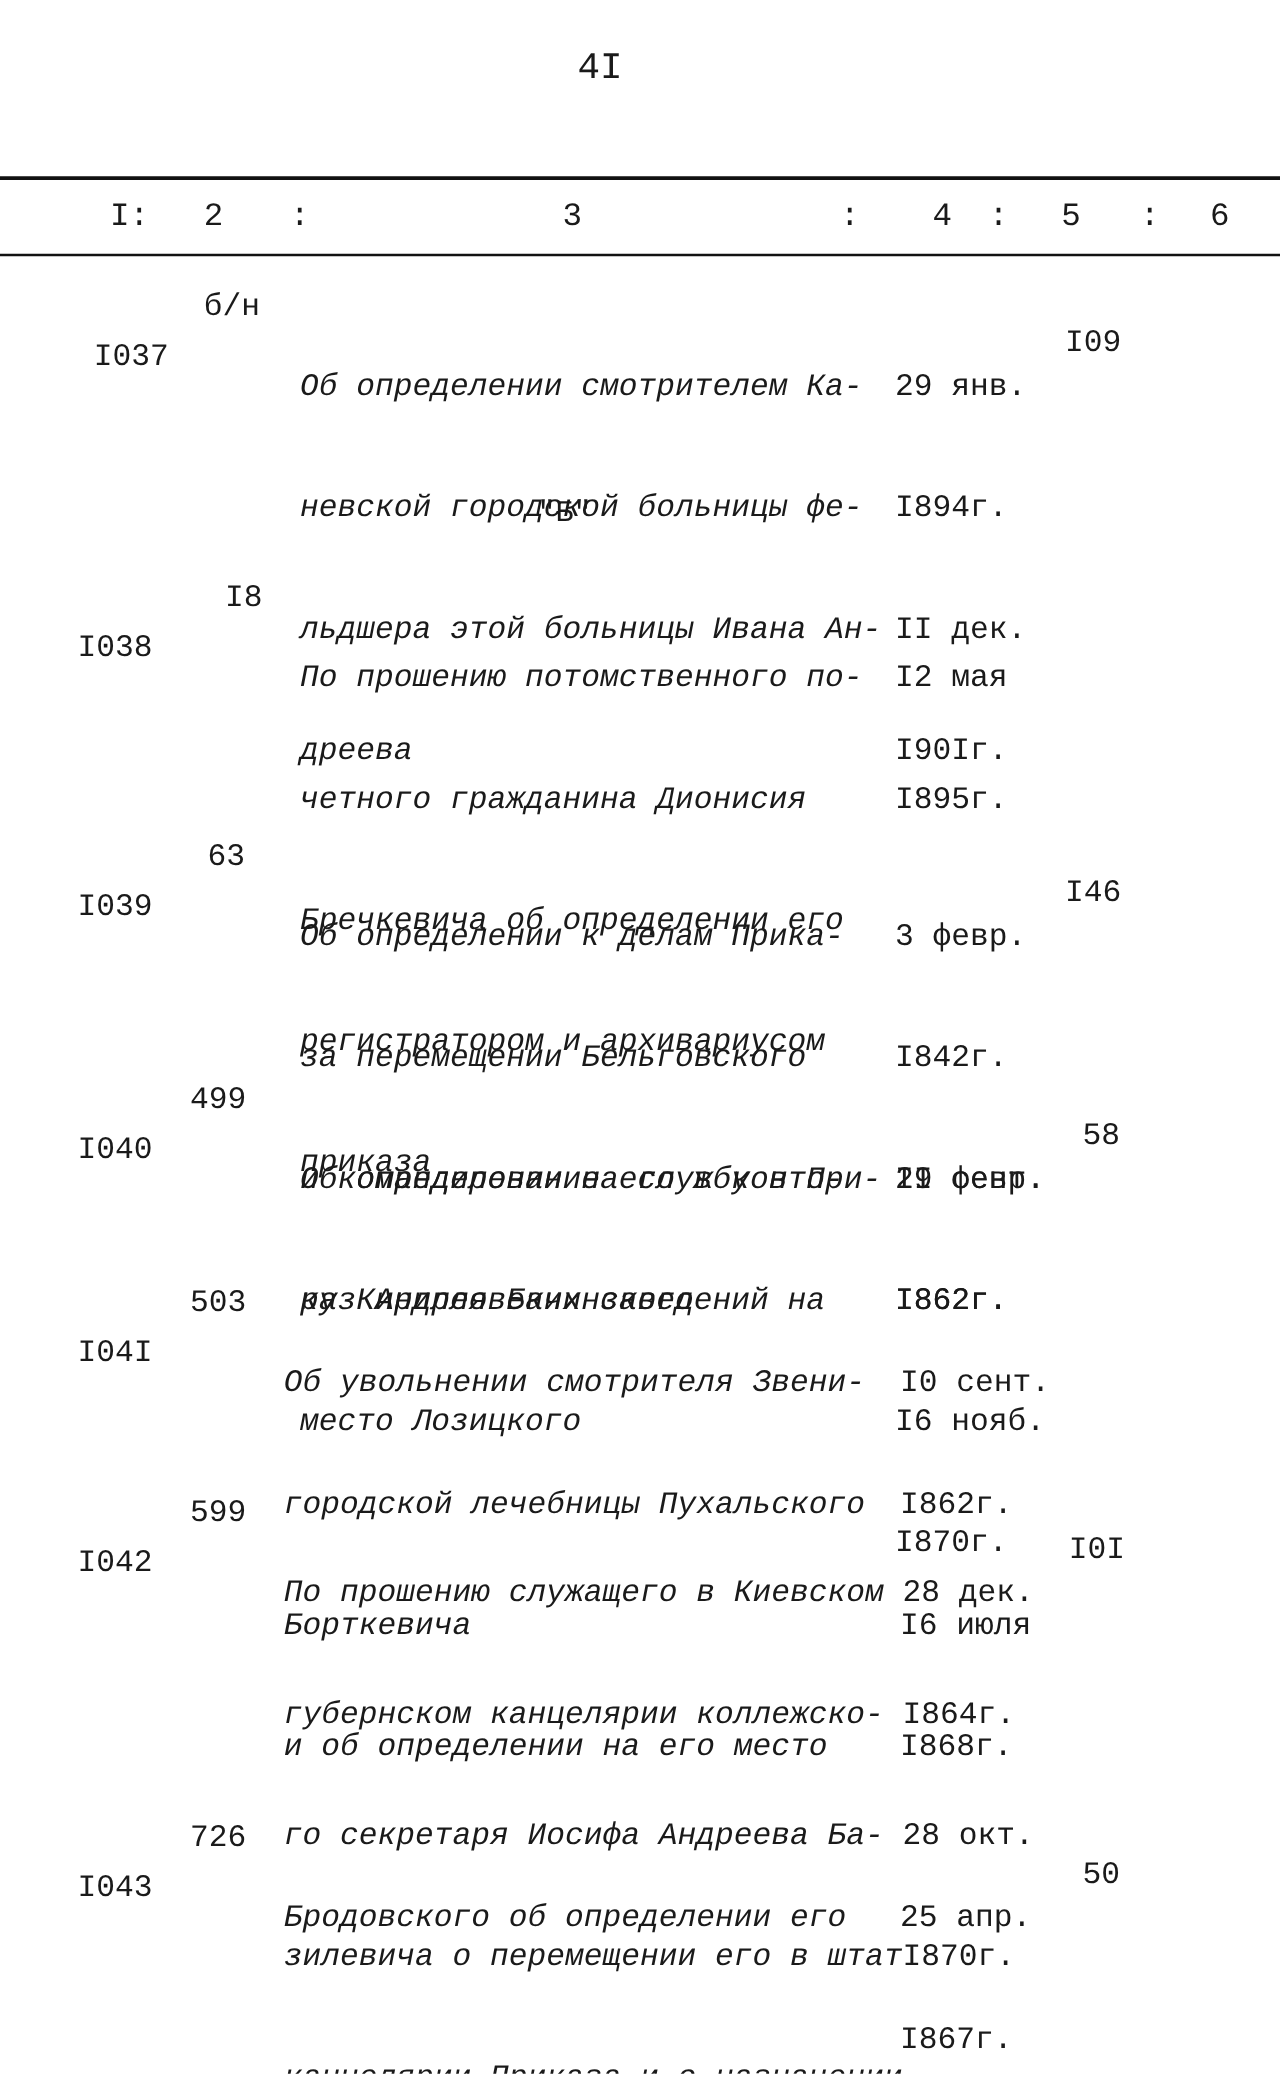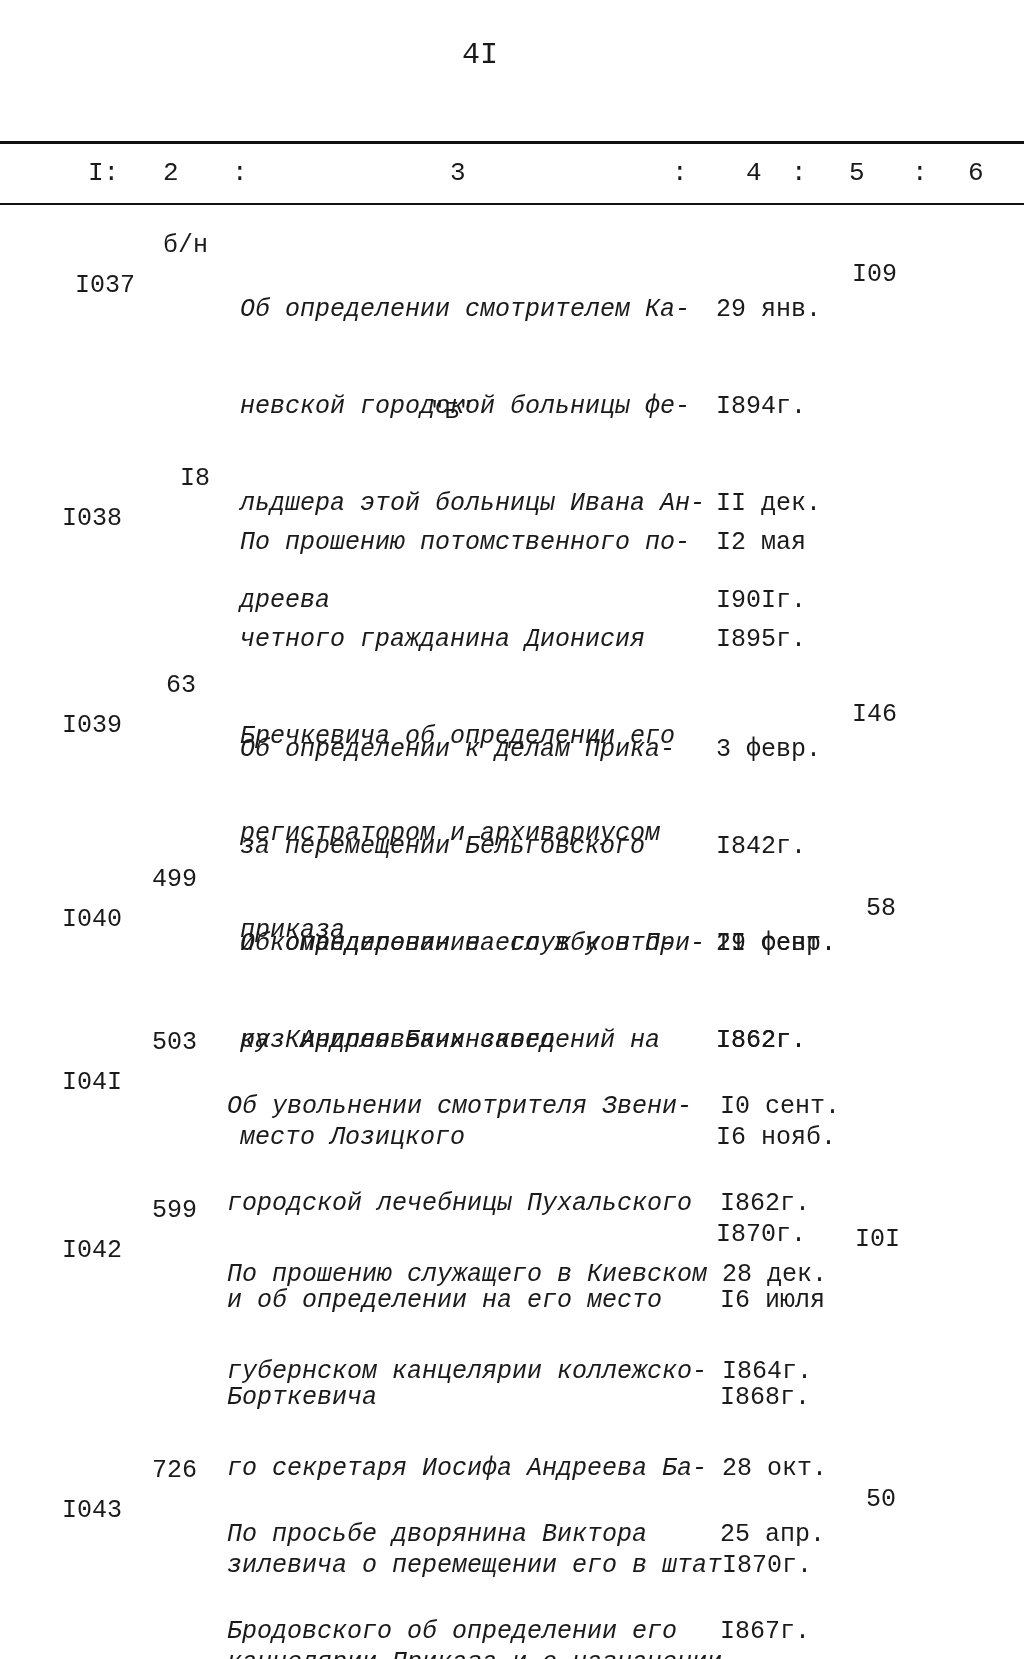--- a/index.html
+++ b/index.html
@@ -113,22 +113,22 @@
   </div>
   <span class="c5" style="left:866px">58</span>
 </div>
 
 <div class="entry" style="top:1027px">
   <span class="c1" style="left:62px">I04I</span>
   <span class="c2" style="left:152px">503</span>
   <div class="c3" style="left:227px">
     <span class="line">Об увольнении смотрителя Звени-</span>
     <span class="line">городской лечебницы Пухальского</span>
+    <span class="line">Борткевича</span>
     <span class="line">и об определении на его место</span>
-    <span class="line">Борткевича</span>
   </div>
   <div class="c4" style="left:720px">
     <span class="line">I0 сент.</span>
     <span class="line">I862г.</span>
     <span class="line">I6 июля</span>
     <span class="line">I868г.</span>
   </div>
   <span class="c5" style="left:852px"></span>
 </div>
 
@@ -150,21 +150,20 @@
     <span class="line">28 окт.</span>
     <span class="line">I870г.</span>
   </div>
   <span class="c5" style="left:855px">I0I</span>
 </div>
 
 <div class="entry" style="top:1455px">
   <span class="c1" style="left:62px">I043</span>
   <span class="c2" style="left:152px">726</span>
   <div class="c3" style="left:227px">
-    <span class="line">По просьбе дворянина Виктора</span>
     <span class="line">Бродовского об определении его</span>
     
   </div>
   <div class="c4" style="left:720px">
     <span class="line">25 апр.</span>
     <span class="line">I867г.</span>
     
     
   </div>
   <span class="c5" style="left:866px">50</span>

